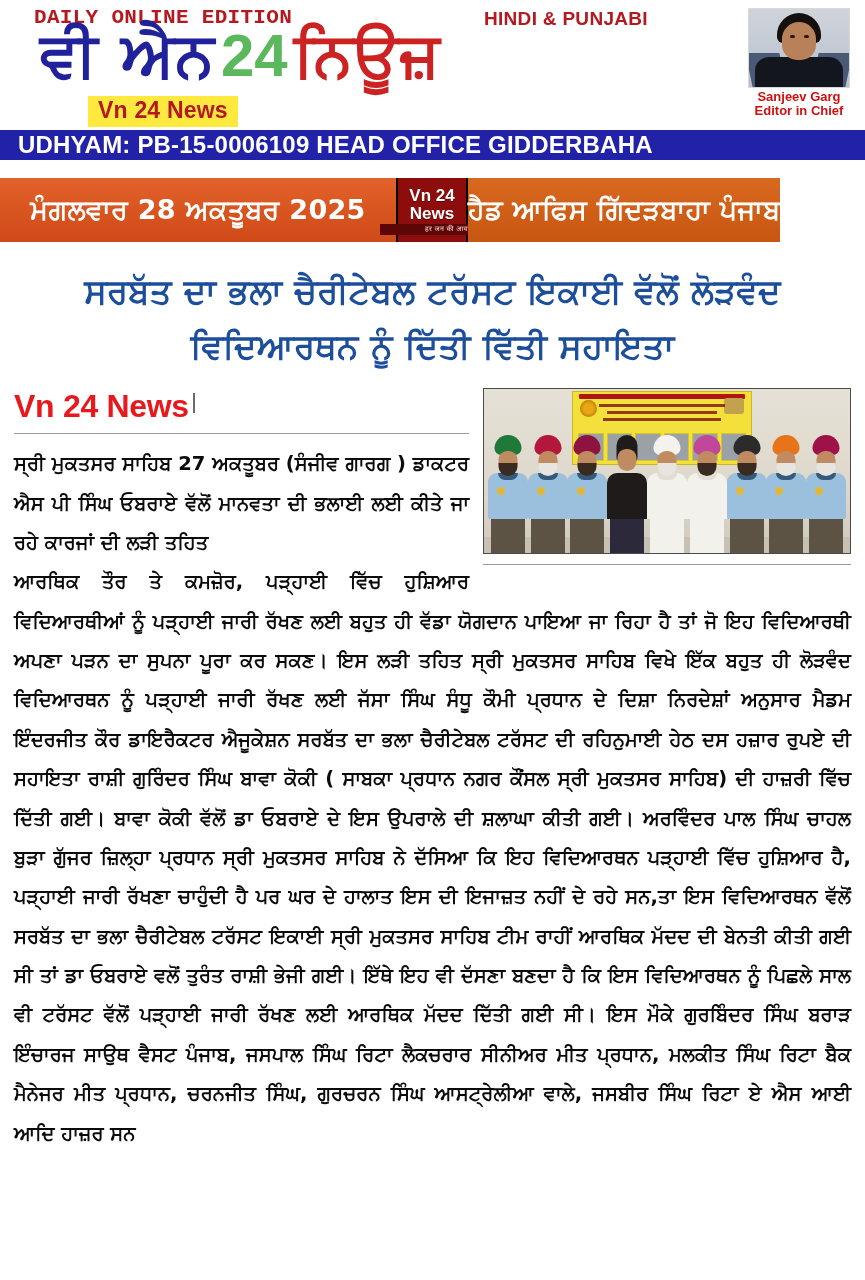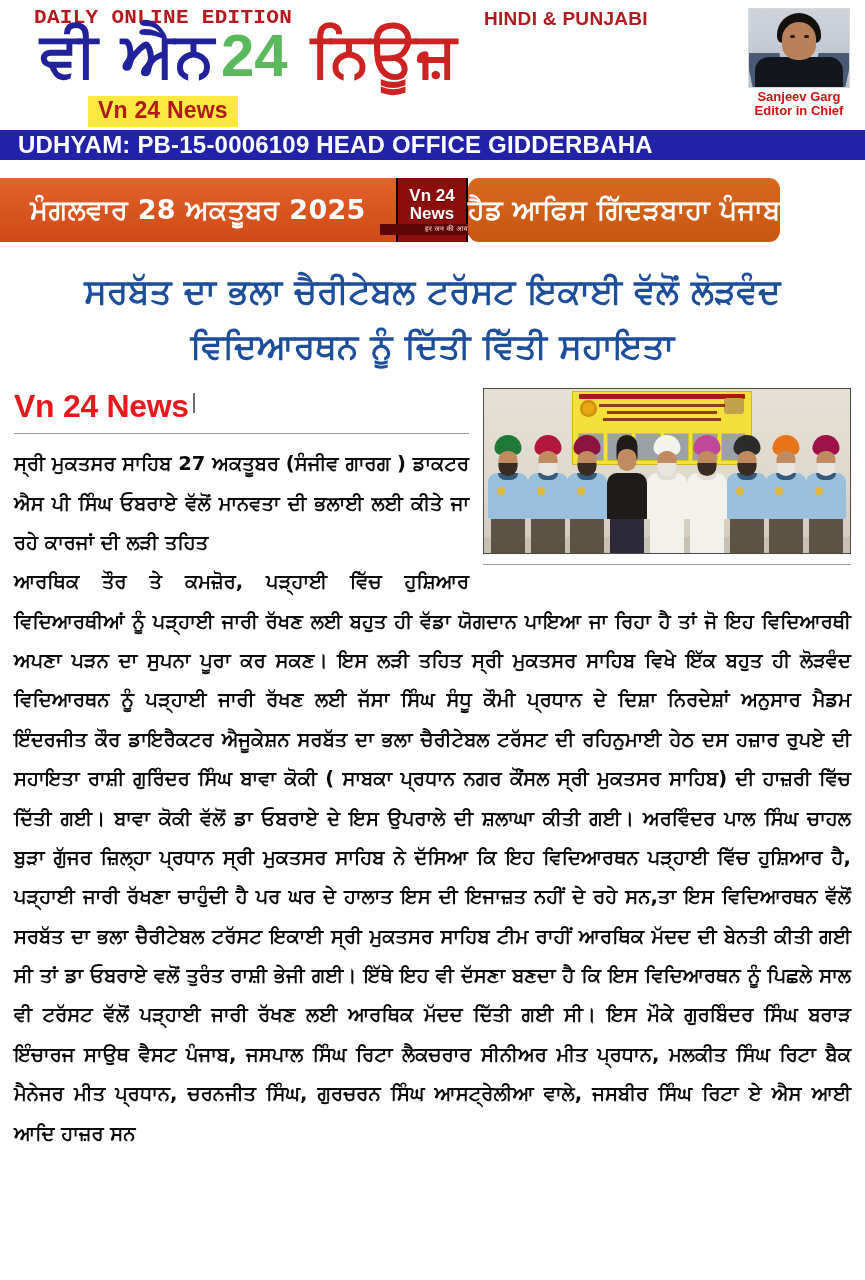--- a/index.html
+++ b/index.html
@@ -67,21 +67,20 @@
     line-height: 1;
     margin: 0 6px;
   }
   .logo-gur-red {
     font-size: 62px;
     font-weight: bold;
     color: #cc2222;
     font-family: "DejaVu Sans", sans-serif;
     line-height: 1;
     letter-spacing: 1px;
-    margin-left: 17px;
   }
   .vn-badge {
     position: absolute;
     left: 88px;
     top: 96px;
     background: #ffe93f;
     color: #b3191f;
     font-size: 23px;
     font-weight: bold;
     padding: 1px 10px 3px 10px;
@@ -258,21 +257,20 @@
     line-height: 1.5;
     letter-spacing: 0.2px;
     padding-left: 36px;
   }
   .datebar-right {
     flex: 1 1 auto;
     background: linear-gradient(180deg,#d9691f 0%, #cf5e17 55%, #c75711 100%);
     display: flex;
     align-items: center;
     justify-content: flex-start;
-    border-radius: 11px;
   }
   .datebar-office {
     color: #ffffff;
     font-size: 27px;
     font-weight: bold;
     font-family: "DejaVu Sans", sans-serif;
     white-space: nowrap;
     letter-spacing: 0.3px;
   }
 

